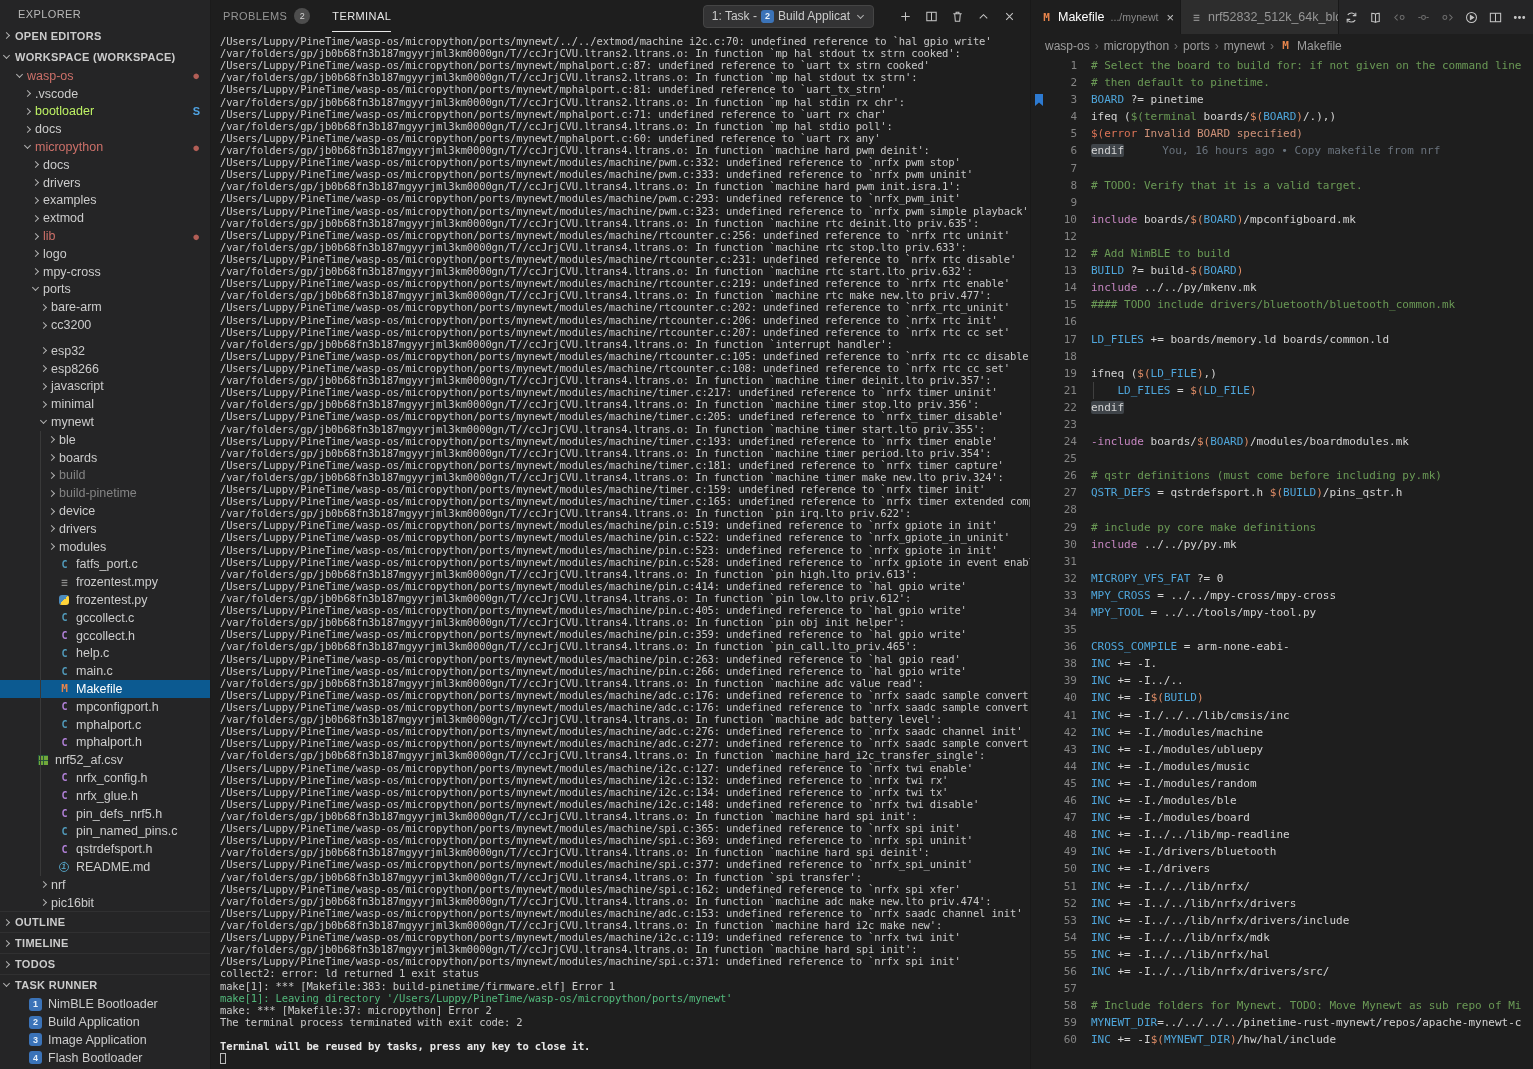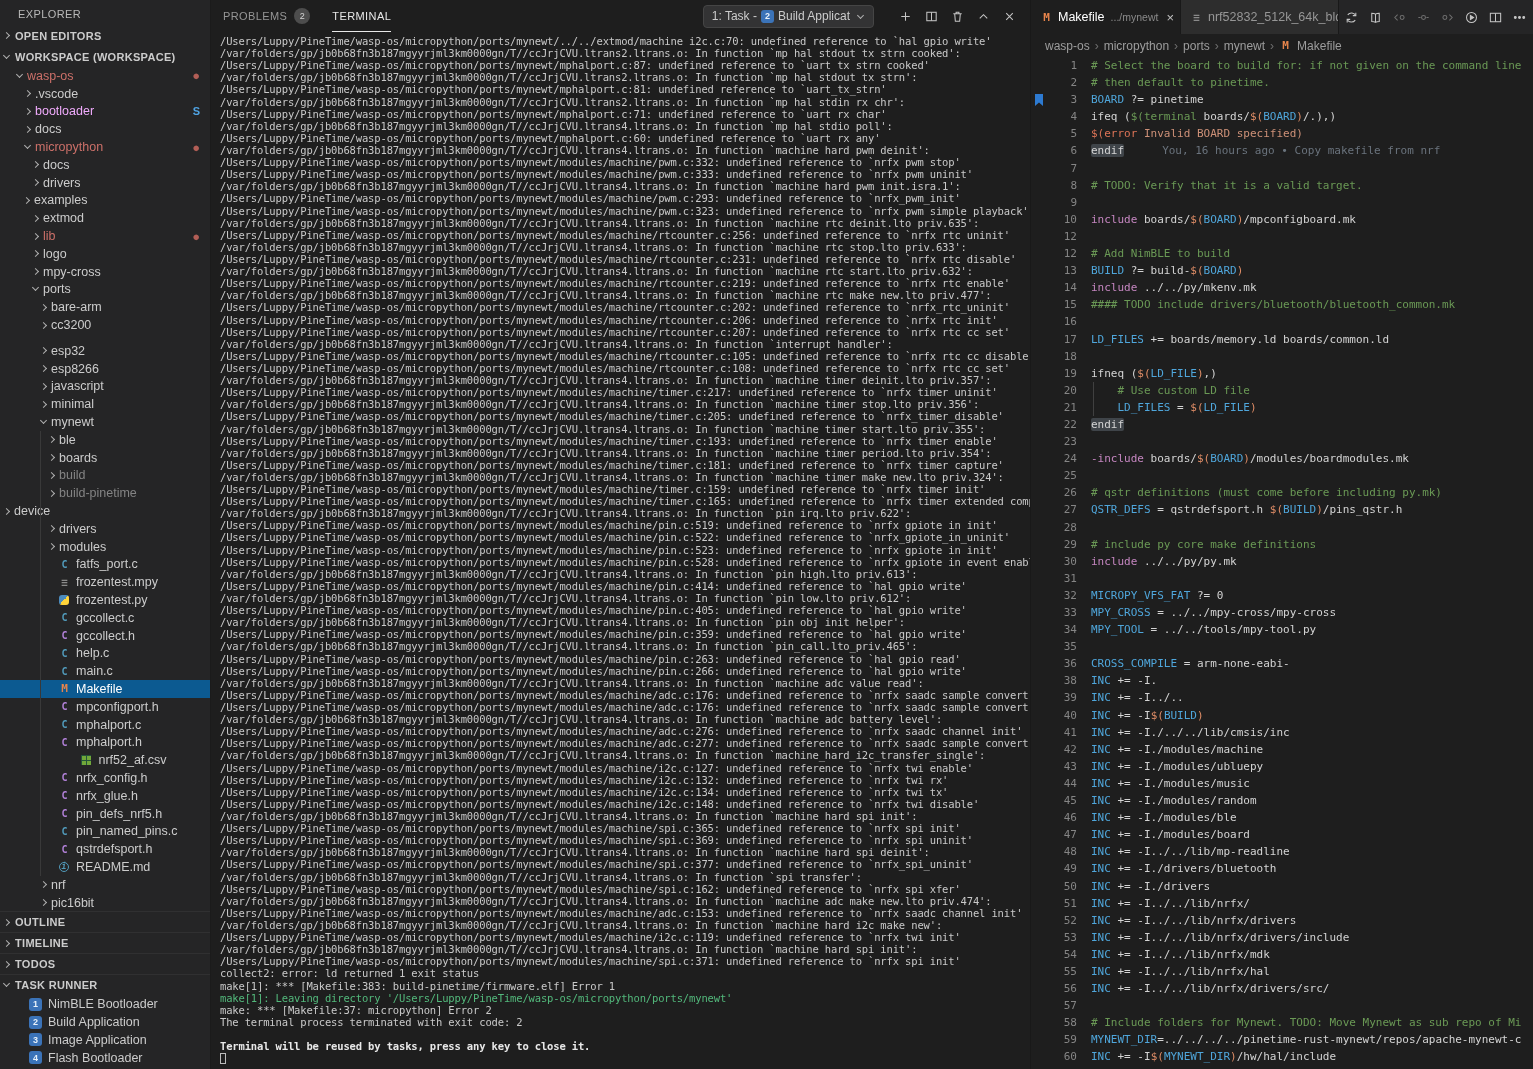--- a/index.html
+++ b/index.html
@@ -16,21 +16,21 @@
   .sec.bordered { border-top:1px solid #303031; }
   .chev { width:5px; height:5px; border-right:1px solid #b0b0b0; border-bottom:1px solid #b0b0b0;
     display:inline-block; margin:0 6px 0 4px; transform:rotate(-45deg); flex:none; }
   .chev.exp { transform:rotate(45deg); margin-top:-3px; }
   .tree .row { height:17.8px; display:flex; align-items:center; font-size:12.5px;
     position:relative; cursor:pointer; white-space:nowrap; overflow:hidden; }
   .tree .row.sel { background:#0c5a91; }
   .tree .row.sel .lbl { color:#ffffff; }
   .tree .row .lbl { color:#cccccc; }
   .tree .row .lbl.mod { color:#cc7069; }
-  .tree .row .lbl.sub { color:#f0abfc; }
+  .tree .row .lbl.sub { color:#bef264; }
   .tree .row .lbl.ign { color:#848484; }
   .tree .row .chev { margin-right:5px; }
   .tree .row .spacer { width:13px; flex:none; }
   .dot { margin-left:auto; margin-right:10px; color:#b25e56; font-size:13px; flex:none; }
   .sbadge { margin-left:auto; margin-right:10px; color:#4fa3e3; font-size:11px; font-weight:bold; flex:none; }
   .fic { width:13px; height:13px; flex:none; margin-right:5px; font-size:10px; font-weight:bold;
     display:inline-flex; align-items:center; justify-content:center; font-family:"DejaVu Sans Mono",monospace; }
   .fic.c { color:#519aba; } .fic.h { color:#b180d7; } .fic.m { color:#e8854c; font-size:11px; }
   .fic.mpy { color:#8a8a8a; font-size:11px; }
   .fic.csv { background:#71a83a; width:10px; height:10px; margin:0 7px 0 1px;
@@ -145,21 +145,21 @@
           <span class="dot">●</span>
         </div>
         <div class="row" style="padding-left: 29px;">
           <span class="chev"></span>
           <span class="lbl">docs</span>
         </div>
         <div class="row" style="padding-left: 29px;">
           <span class="chev"></span>
           <span class="lbl">drivers</span>
         </div>
-        <div class="row" style="padding-left: 20px;">
+        <div class="row" style="padding-left: 29px;">
           <span class="chev"></span>
           <span class="lbl">examples</span>
         </div>
         <div class="row" style="padding-left: 29px;">
           <span class="chev"></span>
           <span class="lbl">extmod</span>
         </div>
         <div class="row" style="padding-left: 29px;">
           <span class="chev"></span>
           <span class="lbl mod">lib</span>
@@ -214,21 +214,21 @@
           <span class="lbl">boards</span>
         </div>
         <div class="row g4" style="padding-left: 45px;">
           <span class="chev"></span>
           <span class="lbl ign">build</span>
         </div>
         <div class="row g4" style="padding-left: 45px;">
           <span class="chev"></span>
           <span class="lbl ign">build-pinetime</span>
         </div>
-        <div class="row g4" style="">
+        <div class="row g4" style="padding-left: 45px;">
           <span class="chev"></span>
           <span class="lbl">device</span>
         </div>
         <div class="row g4" style="padding-left: 45px;">
           <span class="chev"></span>
           <span class="lbl">drivers</span>
         </div>
         <div class="row g4" style="padding-left: 45px;">
           <span class="chev"></span>
           <span class="lbl">modules</span>
@@ -281,21 +281,21 @@
         <div class="row g4" style="padding-left: 45px;">
           <span class="spacer"></span>
           <span class="fic c">C</span>
           <span class="lbl">mphalport.c</span>
         </div>
         <div class="row g4" style="padding-left: 45px;">
           <span class="spacer"></span>
           <span class="fic h">C</span>
           <span class="lbl">mphalport.h</span>
         </div>
-        <div class="row g4" style="padding-left: 24px; justify-content: center;">
+        <div class="row g4" style="padding-left: 24px;">
           <span class="spacer"></span>
           <span class="fic csv"></span>
           <span class="lbl">nrf52_af.csv</span>
         </div>
         <div class="row g4" style="padding-left: 45px;">
           <span class="spacer"></span>
           <span class="fic h">C</span>
           <span class="lbl">nrfx_config.h</span>
         </div>
         <div class="row g4" style="padding-left: 45px;">
@@ -601,21 +601,20 @@
         <div class="cl"><span class="gmargin"></span><span class="lnum">10</span><span class="ltext"><span class="tok-k">include</span><span class="tok-p"> boards/</span><span class="tok-o">$(</span><span class="tok-v">BOARD</span><span class="tok-o">)</span><span class="tok-p">/mpconfigboard.mk</span></span></div>
         <div class="cl"><span class="gmargin"></span><span class="lnum">12</span><span class="ltext"></span></div>
         <div class="cl"><span class="gmargin"></span><span class="lnum">12</span><span class="ltext"><span class="tok-c"># Add NimBLE to build</span></span></div>
         <div class="cl"><span class="gmargin"></span><span class="lnum">13</span><span class="ltext"><span class="tok-v">BUILD</span><span class="tok-p"> ?= build-</span><span class="tok-o">$(</span><span class="tok-v">BOARD</span><span class="tok-o">)</span></span></div>
         <div class="cl"><span class="gmargin"></span><span class="lnum">14</span><span class="ltext"><span class="tok-k">include</span><span class="tok-p"> ../../py/mkenv.mk</span></span></div>
         <div class="cl"><span class="gmargin"></span><span class="lnum">15</span><span class="ltext"><span class="tok-c">#### TODO include drivers/bluetooth/bluetooth_common.mk</span></span></div>
         <div class="cl"><span class="gmargin"></span><span class="lnum">16</span><span class="ltext"></span></div>
         <div class="cl"><span class="gmargin"></span><span class="lnum">17</span><span class="ltext"><span class="tok-v">LD_FILES</span><span class="tok-p"> += boards/memory.ld boards/common.ld</span></span></div>
         <div class="cl"><span class="gmargin"></span><span class="lnum">18</span><span class="ltext"></span></div>
         <div class="cl"><span class="gmargin"></span><span class="lnum">19</span><span class="ltext"><span class="tok-p">ifneq (</span><span class="tok-o">$(</span><span class="tok-v">LD_FILE</span><span class="tok-o">)</span><span class="tok-p">,)</span></span></div>
-        <div class="cl ind"><span class="gmargin"></span><span class="lnum">20</span><span class="ltext"><span class="tok-c">    # Use custom LD file</span></span></div>
         <div class="cl ind"><span class="gmargin"></span><span class="lnum">21</span><span class="ltext"><span class="tok-p">    </span><span class="tok-v">LD_FILES</span><span class="tok-p"> = </span><span class="tok-o">$(</span><span class="tok-v">LD_FILE</span><span class="tok-o">)</span></span></div>
         <div class="cl"><span class="gmargin"></span><span class="lnum">22</span><span class="ltext"><span class="tok-hl">endif</span></span></div>
         <div class="cl"><span class="gmargin"></span><span class="lnum">23</span><span class="ltext"></span></div>
         <div class="cl"><span class="gmargin"></span><span class="lnum">24</span><span class="ltext"><span class="tok-k">-include</span><span class="tok-p"> boards/</span><span class="tok-o">$(</span><span class="tok-v">BOARD</span><span class="tok-o">)</span><span class="tok-p">/modules/boardmodules.mk</span></span></div>
         <div class="cl"><span class="gmargin"></span><span class="lnum">25</span><span class="ltext"></span></div>
         <div class="cl"><span class="gmargin"></span><span class="lnum">26</span><span class="ltext"><span class="tok-c"># qstr definitions (must come before including py.mk)</span></span></div>
         <div class="cl"><span class="gmargin"></span><span class="lnum">27</span><span class="ltext"><span class="tok-v">QSTR_DEFS</span><span class="tok-p"> = qstrdefsport.h </span><span class="tok-o">$(</span><span class="tok-v">BUILD</span><span class="tok-o">)</span><span class="tok-p">/pins_qstr.h</span></span></div>
         <div class="cl"><span class="gmargin"></span><span class="lnum">28</span><span class="ltext"></span></div>
         <div class="cl"><span class="gmargin"></span><span class="lnum">29</span><span class="ltext"><span class="tok-c"># include py core make definitions</span></span></div>
         <div class="cl"><span class="gmargin"></span><span class="lnum">30</span><span class="ltext"><span class="tok-k">include</span><span class="tok-p"> ../../py/py.mk</span></span></div>

